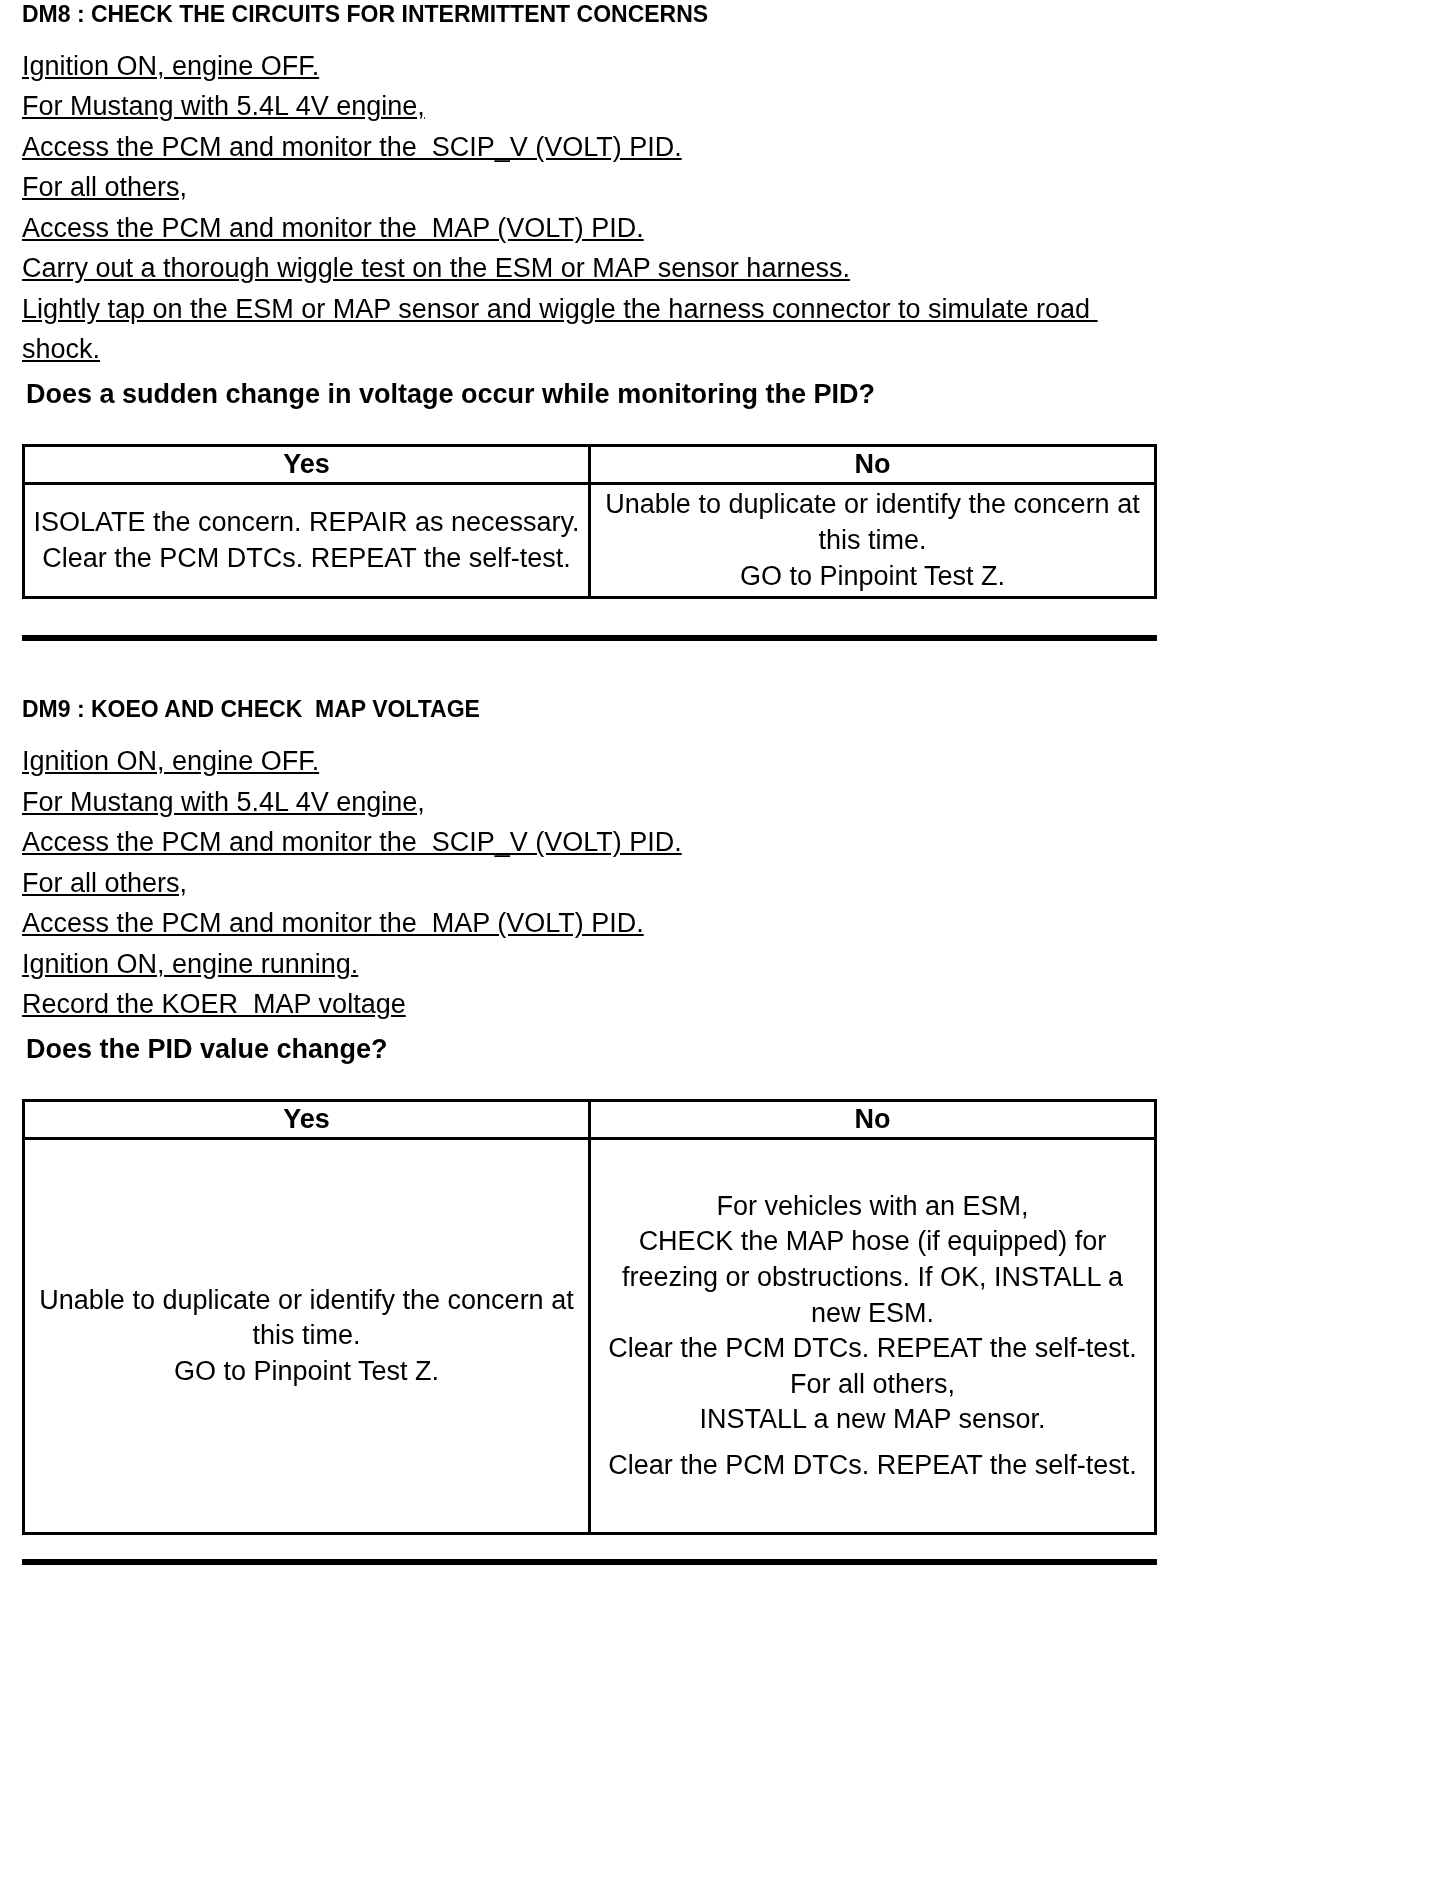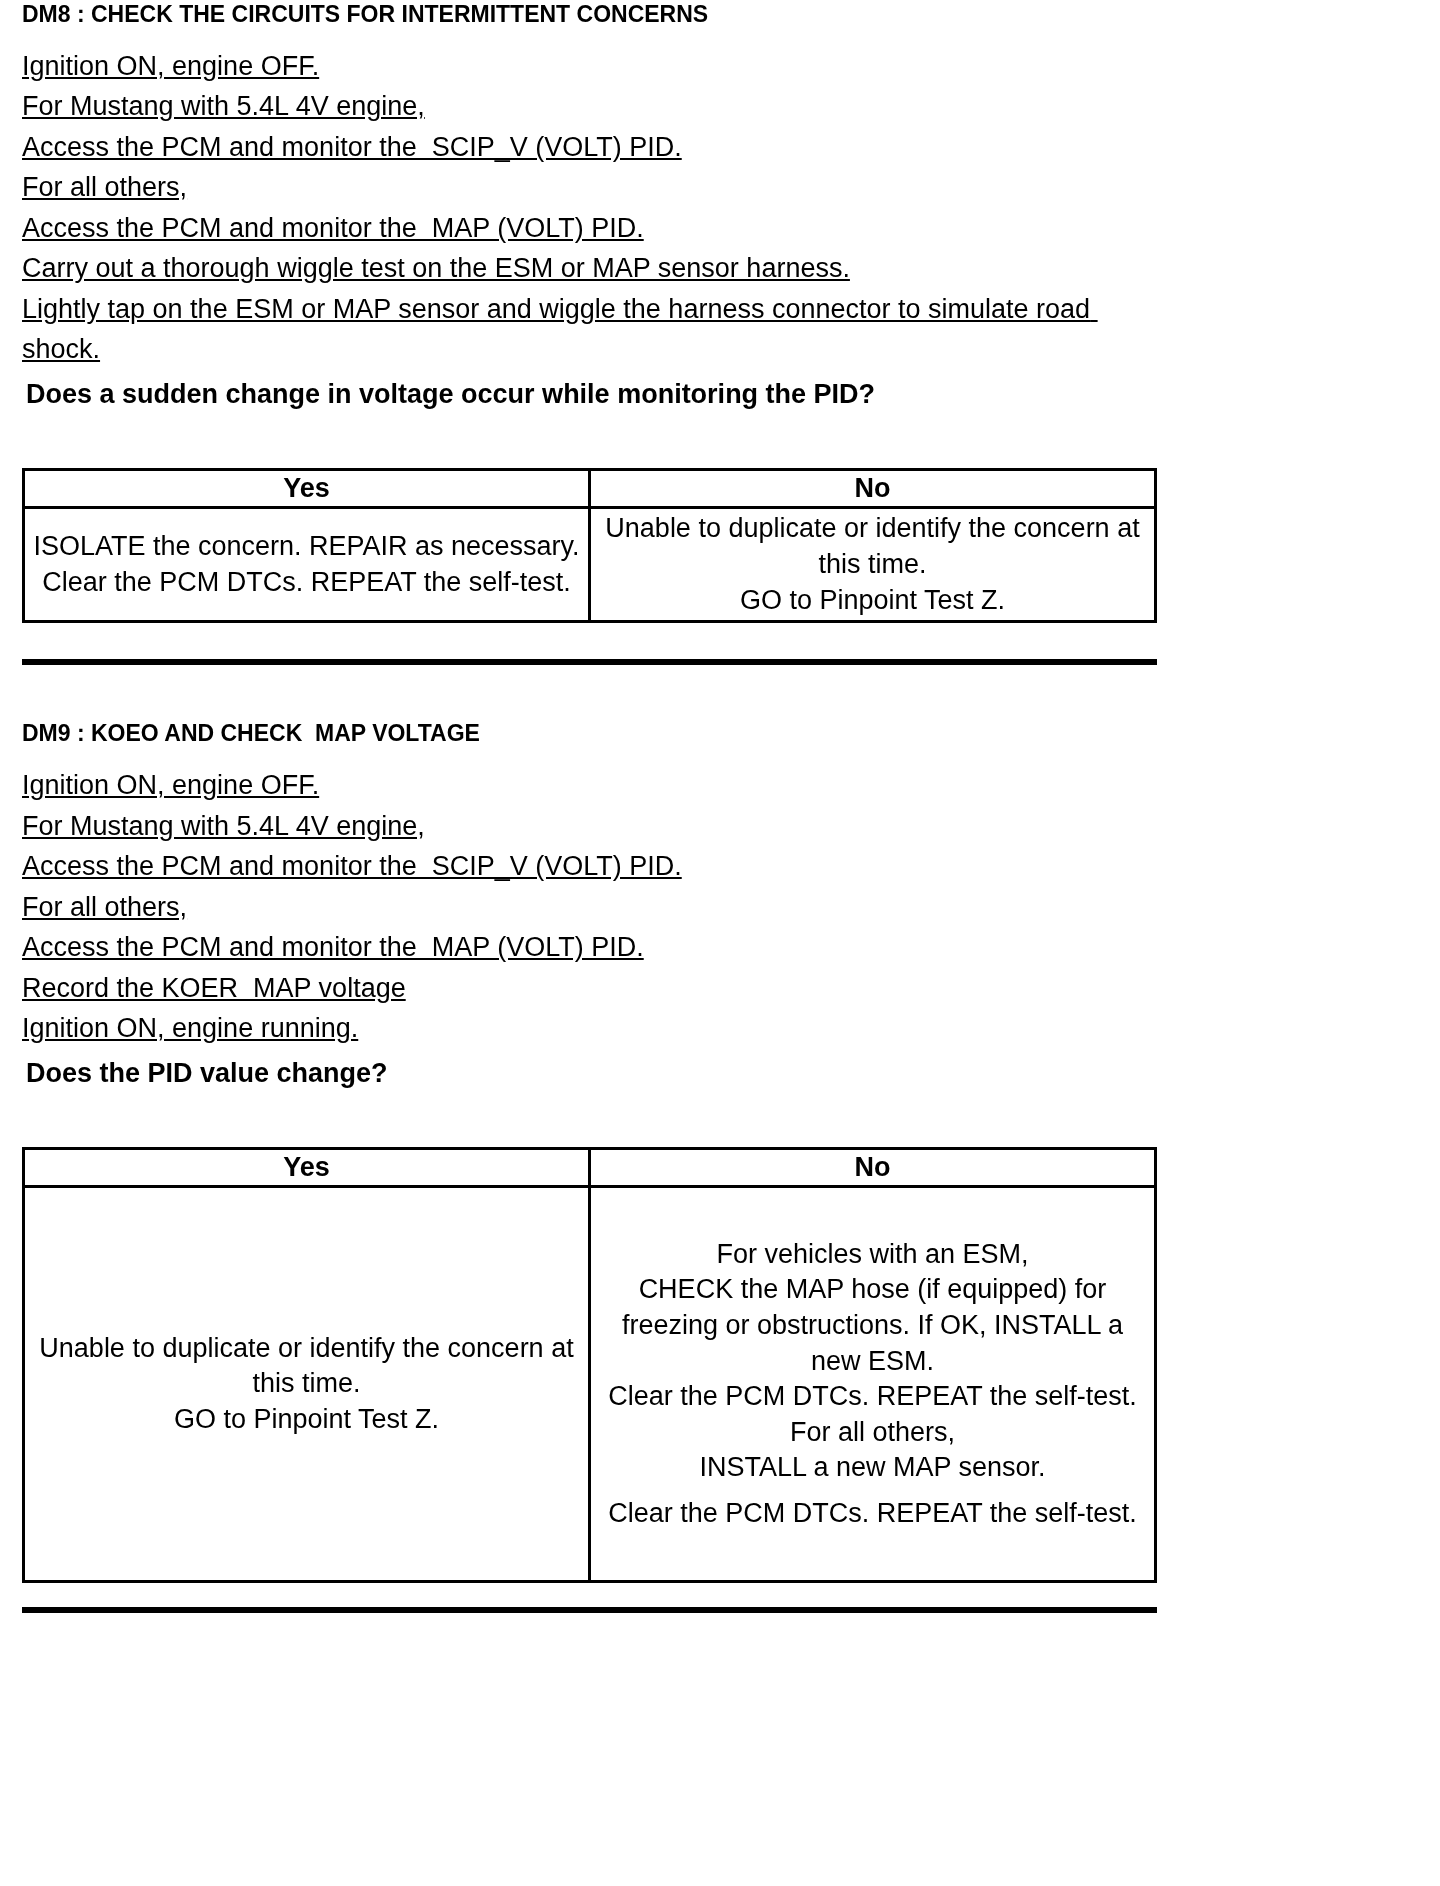--- a/index.html
+++ b/index.html
@@ -36,21 +36,21 @@
   p.question {
     font-size: 27px;
     font-weight: bold;
     line-height: 1.5;
     margin: 4px;
     white-space: pre-wrap;
   }
   table.decision-table {
     width: 100%;
     border-collapse: collapse;
-    margin-top: 54px;
+    margin-top: 30px;
     table-layout: fixed;
   }
   table.decision-table, table.decision-table th, table.decision-table td {
     border: 3px solid #000000;
   }
   table.decision-table th {
     font-size: 27px;
     font-weight: bold;
     text-align: center;
     padding: 2px 4px;
@@ -118,22 +118,22 @@
   <hr class="section-divider first-divider">
 
   <section>
     <h1 class="section-heading">DM9 : KOEO AND CHECK  MAP VOLTAGE</h1>
 
     <p class="body-line">Ignition ON, engine OFF.</p>
     <p class="body-line">For Mustang with 5.4L 4V engine,</p>
     <p class="body-line">Access the PCM and monitor the  SCIP_V (VOLT) PID.</p>
     <p class="body-line">For all others,</p>
     <p class="body-line">Access the PCM and monitor the  MAP (VOLT) PID.</p>
+    <p class="body-line">Ignition ON, engine running.</p>
     <p class="body-line">Record the KOER  MAP voltage</p>
-    <p class="body-line">Ignition ON, engine running.</p>
     <p class="question">Does the PID value change?</p>
 
     <table class="decision-table">
       <tbody>
           <tr>
         <th>Yes</th>
         <th>No</th>
       </tr>
       <tr>
         <td class="cell-center tall-cell">

